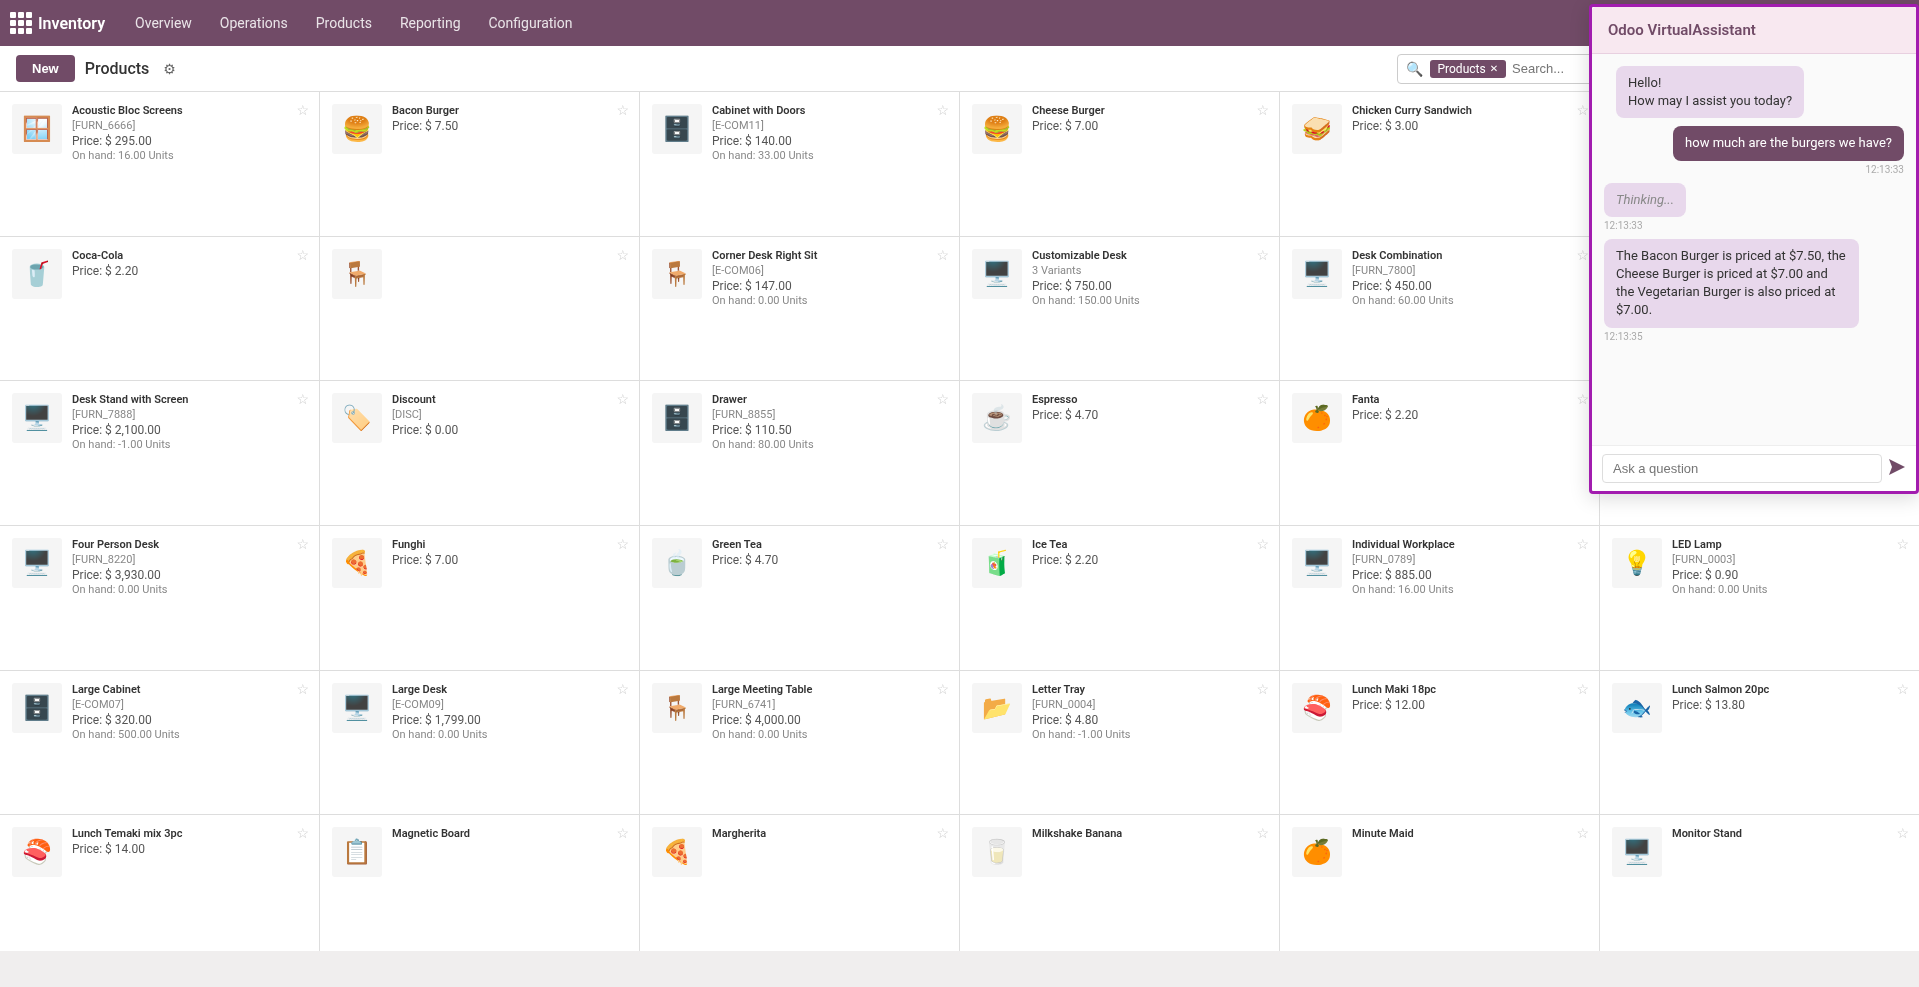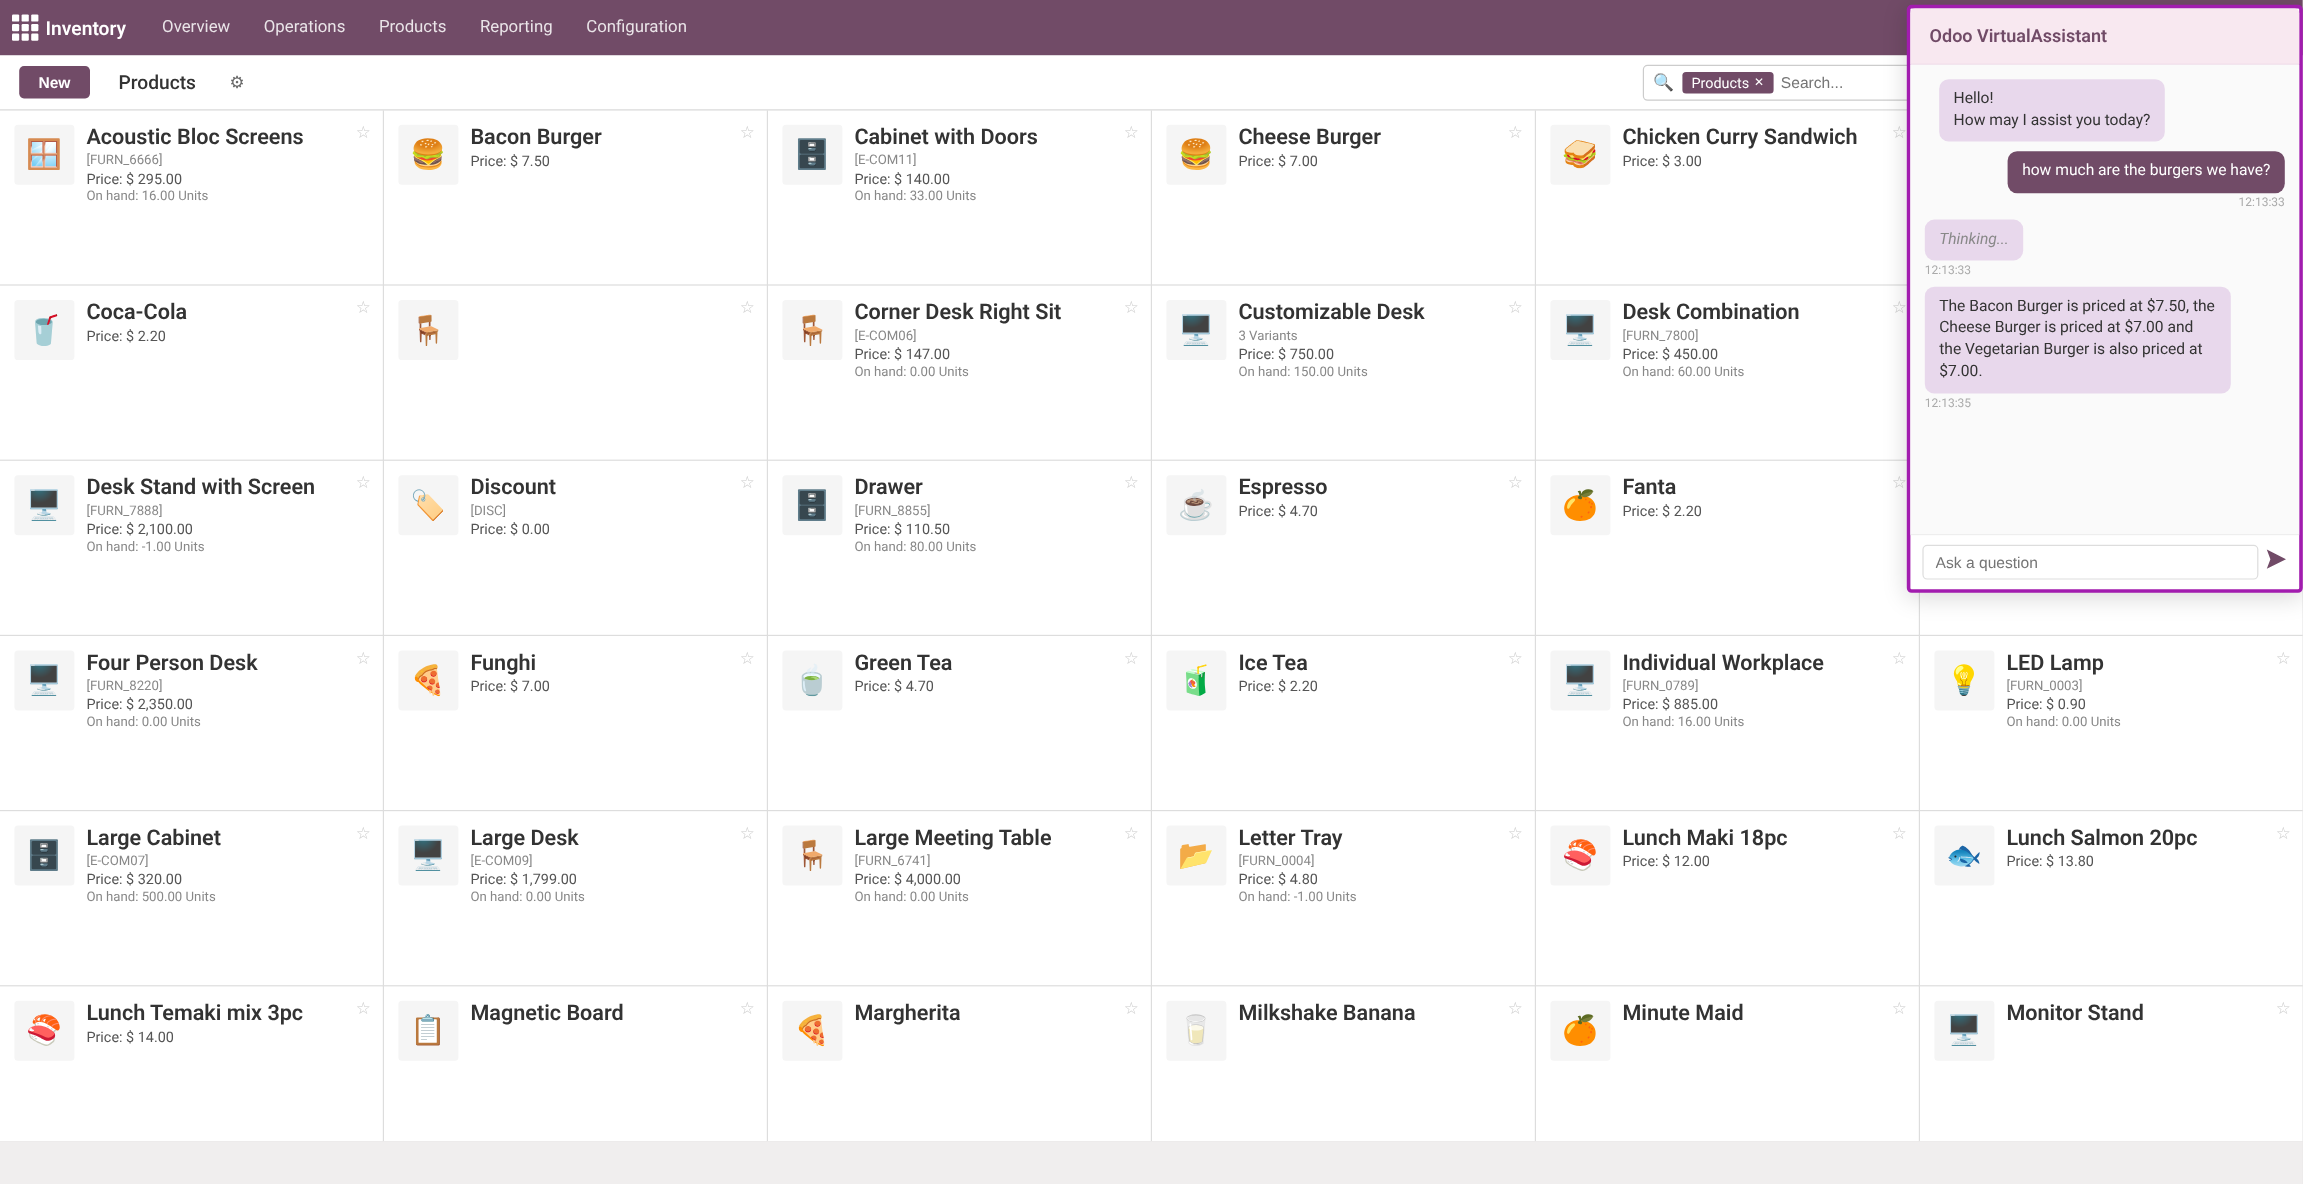--- a/index.html
+++ b/index.html
@@ -28,21 +28,21 @@
     .avatar { width: 28px; height: 28px; border-radius: 50%; background: #c0a080; display: flex; align-items: center; justify-content: center; color: white; font-size: 11px; }
 
     
     .toolbar {
       background: white;
       border-bottom: 1px solid #ddd;
       display: flex;
       align-items: center;
       height: 46px;
       padding: 4px 16px;
-      gap: 24px;
+      gap: 10px;
     }
     .btn-new {
       background: #714B67;
       color: white;
       border: none;
       padding: 6px 16px;
       border-radius: 4px;
       font-size: 13px;
       font-weight: 600;
       cursor: pointer;
@@ -84,21 +84,21 @@
       object-fit: contain;
       flex-shrink: 0;
       background: #f5f5f5;
       display: flex;
       align-items: center;
       justify-content: center;
       font-size: 24px;
       border-radius: 3px;
     }
     .product-info { flex: 1; min-width: 0; }
-    .product-name { font-size: 18px; font-weight: 600; color: #333; margin-bottom: 2px; }
+    .product-name { font-size: 11px; font-weight: 600; color: #333; margin-bottom: 2px; }
     .product-ref { font-size: 11px; color: #888; margin-bottom: 2px; }
     .product-price { font-size: 12px; color: #555; margin-bottom: 1px; }
     .product-stock { font-size: 11px; color: #888; }
     .star-icon { position: absolute; top: 10px; right: 10px; color: #ccc; font-size: 14px; cursor: pointer; }
 
     
     .chat-panel {
       position: fixed;
       top: 4px;
       right: 0;
@@ -429,21 +429,21 @@
       <div class="product-price">Price: $ 1,950.00</div>
       <div class="product-stock">On hand: 0.00 Units</div>
     </div>
     <span class="star-icon">☆</span>
   </div>
     <div class="product-card">
     <div class="product-img">🖥️</div>
     <div class="product-info">
       <div class="product-name">Four Person Desk</div>
       <div class="product-ref">[FURN_8220]</div>
-      <div class="product-price">Price: $ 2,350.00</div>
+      <div class="product-price">Price: $ 3,930.00</div>
       <div class="product-stock">On hand: 0.00 Units</div>
     </div>
     <span class="star-icon">☆</span>
   </div>
     <div class="product-card">
     <div class="product-img">🍕</div>
     <div class="product-info">
       <div class="product-name">Funghi</div>
 
       <div class="product-price">Price: $ 7.00</div>

